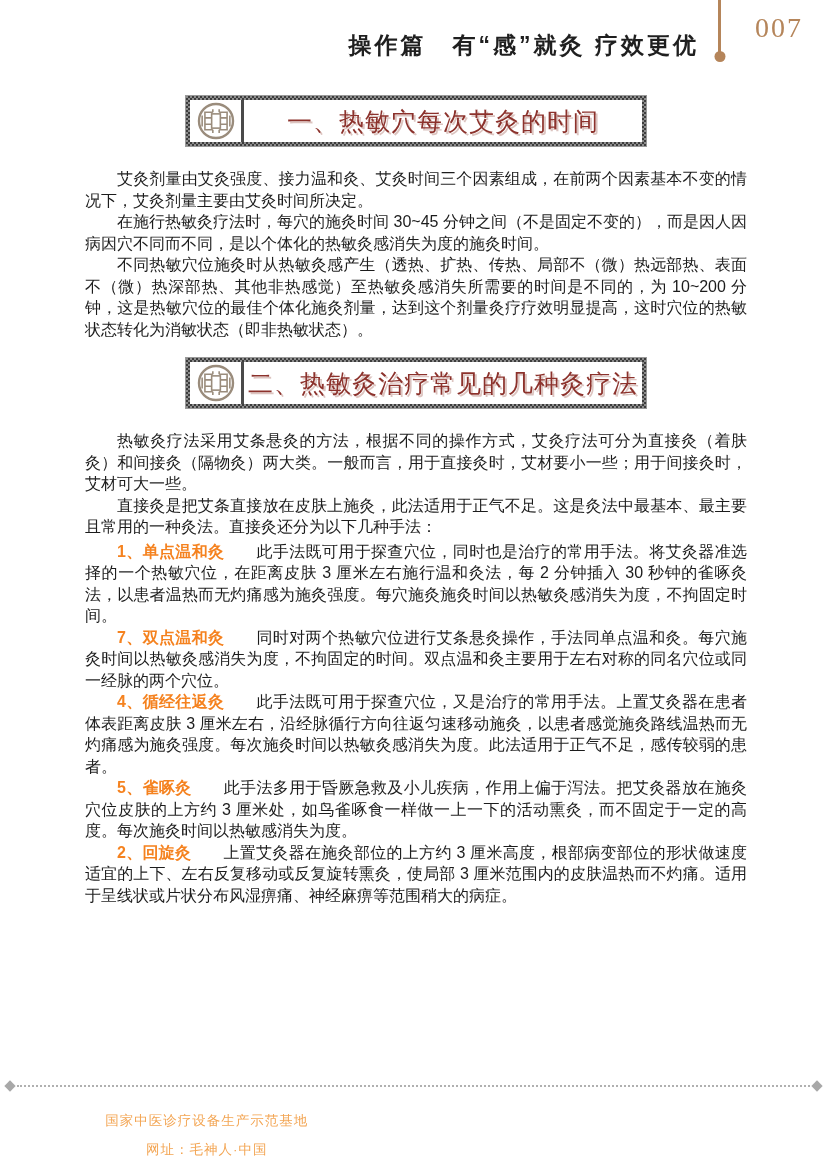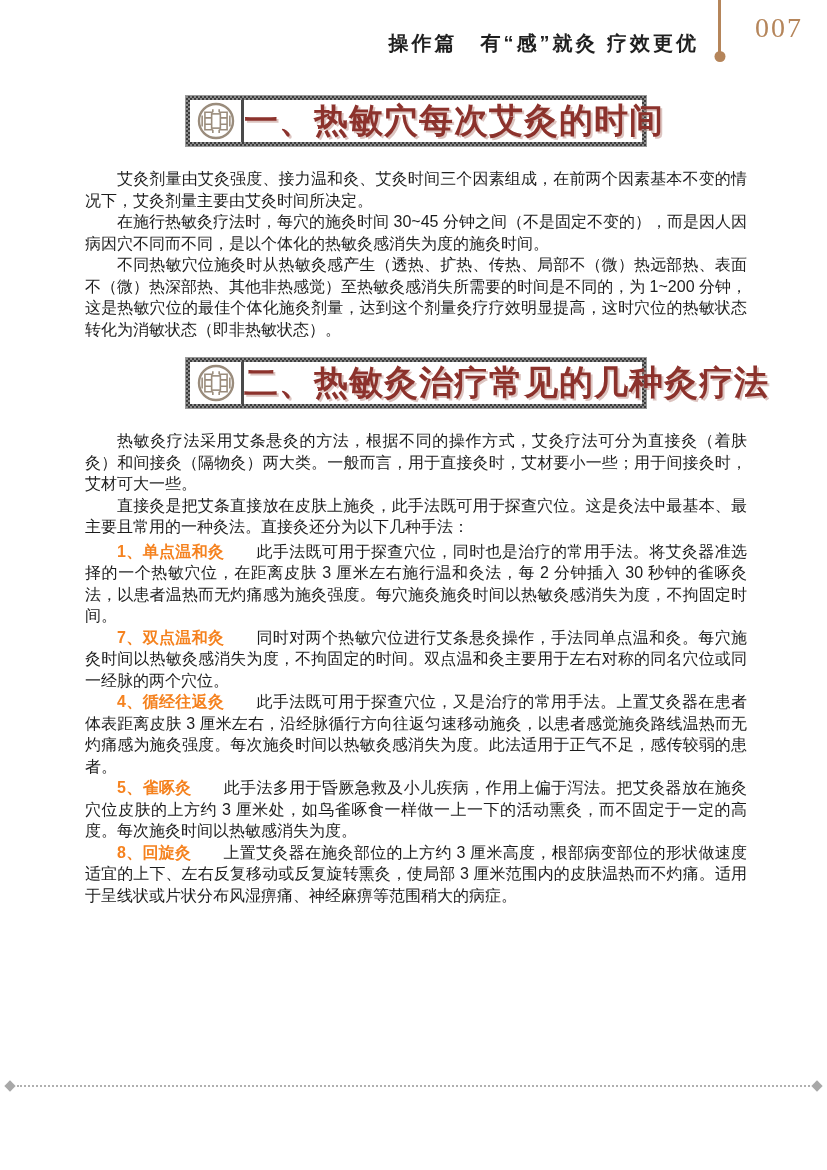--- a/index.html
+++ b/index.html
@@ -15,21 +15,21 @@
   *{margin:0;padding:0;box-sizing:border-box;}
   html,body{background:#fff;}
   body{
     width:827px;height:1170px;overflow:hidden;position:relative;
     font-family:"Liberation Sans",sans-serif;color:var(--body-text);
   }
   
   .page-header{position:relative;height:88px;}
   .header-title{
     position:absolute;right:128px;top:30px;
-    font-size:20px;font-weight:bold;letter-spacing:3px;color:var(--header-text);
+    font-size:23px;font-weight:bold;letter-spacing:3px;color:var(--header-text);
     white-space:nowrap;
     margin-left:16px;
   }
   .header-divider{
     position:absolute;right:106px;top:0;width:3px;height:52px;
     background:var(--accent-tan);
   }
   .header-divider::after{
     content:"";position:absolute;left:50%;bottom:-10px;transform:translateX(-50%);
     width:11px;height:11px;border-radius:50%;background:var(--accent-tan);
@@ -47,21 +47,21 @@
     background-size:4px 4px;
     padding:4px;box-shadow:0 0 0 1px #9a9a9a;
   }
   .banner-inner{background:#fff;display:flex;align-items:stretch;height:42px;}
   .ornament-cell{
     width:54px;display:flex;align-items:center;justify-content:center;
     border-right:3px solid #4a4a4a;color:var(--ornament);flex:none;
   }
   .banner-title{
     flex:1;display:flex;align-items:center;justify-content:center;
-    font-size:34px;font-weight:bold;letter-spacing:1px;color:var(--banner-title);
+    font-size:25px;font-weight:normal;letter-spacing:1px;color:var(--banner-title);
     text-shadow:2px 2px 0 rgba(177,124,116,0.45);white-space:nowrap;
   }
   .body-block{margin-top:22px;font-size:16px;line-height:21.5px;text-align:justify;}
   .body-block p{text-indent:2em;}
   .items{margin-top:3px;}
   .item-label{color:var(--item-label);font-weight:bold;margin-right:2em;}
   
   .page-footer{position:absolute;left:0;right:0;top:1082px;}
   .footer-rule{display:flex;align-items:center;padding:0 6px;}
   .footer-rule .diamond{
@@ -99,21 +99,21 @@
           </g>
         </svg>
       </div>
       <div class="banner-title">一、热敏穴每次艾灸的时间</div>
     </div>
   </div>
 
   <div class="body-block">
     <p>艾灸剂量由艾灸强度、接力温和灸、艾灸时间三个因素组成，在前两个因素基本不变的情况下，艾灸剂量主要由艾灸时间所决定。</p>
     <p>在施行热敏灸疗法时，每穴的施灸时间 30~45 分钟之间（不是固定不变的），而是因人因病因穴不同而不同，是以个体化的热敏灸感消失为度的施灸时间。</p>
-    <p>不同热敏穴位施灸时从热敏灸感产生（透热、扩热、传热、局部不（微）热远部热、表面不（微）热深部热、其他非热感觉）至热敏灸感消失所需要的时间是不同的，为 1~200 分钟，这是热敏穴位的最佳个体化施灸剂量，达到这个剂量灸疗疗效明显提高，这时穴位的热敏状态转化为消敏状态（即非热敏状态）。</p>
+    <p>不同热敏穴位施灸时从热敏灸感产生（透热、扩热、传热、局部不（微）热远部热、表面不（微）热深部热、其他非热感觉）至热敏灸感消失所需要的时间是不同的，为 10~200 分钟，这是热敏穴位的最佳个体化施灸剂量，达到这个剂量灸疗疗效明显提高，这时穴位的热敏状态转化为消敏状态（即非热敏状态）。</p>
   </div>
 
   <div class="banner" style="margin-top:18px;">
     <div class="banner-inner">
       <div class="ornament-cell">
         <svg viewBox="0 0 48 48" width="38" height="38" aria-hidden="true">
           <g fill="none" stroke="currentColor">
             <circle cx="24" cy="24" r="21.5" stroke-width="3"></circle>
             <rect x="18.5" y="15" width="11" height="18" stroke-width="2"></rect>
             <path stroke-width="2" d="M18.5 20 H10 V13 H20 M18.5 28 H10 V35 H20 M10 20 V28 M6.5 17 V31"></path>
@@ -121,33 +121,37 @@
             <path stroke-width="2" d="M20 13 V9 M28 13 V9 M20 35 V39 M28 35 V39"></path>
           </g>
         </svg>
       </div>
       <div class="banner-title">二、热敏灸治疗常见的几种灸疗法</div>
     </div>
   </div>
 
   <div class="body-block">
     <p>热敏灸疗法采用艾条悬灸的方法，根据不同的操作方式，艾灸疗法可分为直接灸（着肤灸）和间接灸（隔物灸）两大类。一般而言，用于直接灸时，艾材要小一些；用于间接灸时，艾材可大一些。</p>
-    <p>直接灸是把艾条直接放在皮肤上施灸，此手法既可用于探查穴位。这是灸法中最基本、最主要且常用的一种灸法。直接灸还分为以下几种手法：</p>
+    <p>直接灸是把艾条直接放在皮肤上施灸，此法适用于正气不足。这是灸法中最基本、最主要且常用的一种灸法。直接灸还分为以下几种手法：</p>
     <div class="items">
       <p><span class="item-label">1、单点温和灸</span><span>此手法既可用于探查穴位，同时也是治疗的常用手法。将艾灸器准选择的一个热敏穴位，在距离皮肤 3 厘米左右施行温和灸法，每 2 分钟插入 30 秒钟的雀啄灸法，以患者温热而无灼痛感为施灸强度。每穴施灸施灸时间以热敏灸感消失为度，不拘固定时间。</span></p>
       <p><span class="item-label">7、双点温和灸</span><span>同时对两个热敏穴位进行艾条悬灸操作，手法同单点温和灸。每穴施灸时间以热敏灸感消失为度，不拘固定的时间。双点温和灸主要用于左右对称的同名穴位或同一经脉的两个穴位。</span></p>
       <p><span class="item-label">4、循经往返灸</span><span>此手法既可用于探查穴位，又是治疗的常用手法。上置艾灸器在患者体表距离皮肤 3 厘米左右，沿经脉循行方向往返匀速移动施灸，以患者感觉施灸路线温热而无灼痛感为施灸强度。每次施灸时间以热敏灸感消失为度。此法适用于正气不足，感传较弱的患者。</span></p>
       <p><span class="item-label">5、雀啄灸</span><span>此手法多用于昏厥急救及小儿疾病，作用上偏于泻法。把艾灸器放在施灸穴位皮肤的上方约 3 厘米处，如鸟雀啄食一样做一上一下的活动熏灸，而不固定于一定的高度。每次施灸时间以热敏感消失为度。</span></p>
-      <p><span class="item-label">8、回旋灸</span><span>上置艾灸器在施灸部位的上方约 3 厘米高度，根部病变部位的形状做速度适宜的上下、左右反复移动或反复旋转熏灸，使局部 3 厘米范围内的皮肤温热而不灼痛。适用于呈线状或片状分布风湿痹痛、神经麻痹等范围稍大的病症。</span></p>
+      <p><span class="item-label">2、回旋灸</span><span>上置艾灸器在施灸部位的上方约 3 厘米高度，根部病变部位的形状做速度适宜的上下、左右反复移动或反复旋转熏灸，使局部 3 厘米范围内的皮肤温热而不灼痛。适用于呈线状或片状分布风湿痹痛、神经麻痹等范围稍大的病症。</span></p>
     </div>
   </div>
 
 </main>
 
 <footer class="page-footer">
   <div class="footer-rule">
     <span class="diamond"></span>
     <span class="dots"></span>
     <span class="diamond"></span>
   </div>
   <div class="footer-cols">
+    <div class="footer-col">
+      <p>国家中医诊疗设备生产示范基地</p>
+      <p>网址：毛神人·中国</p>
+    </div>
   </div>
 </footer>
 
 </body></html>

